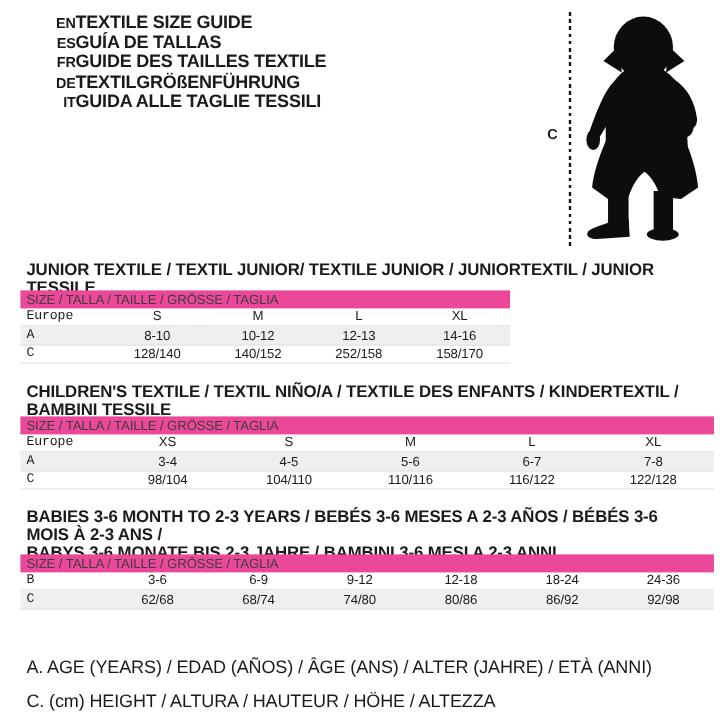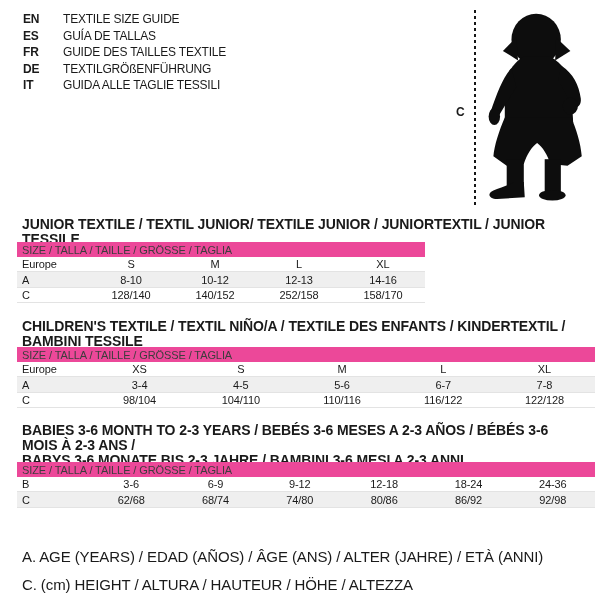--- a/index.html
+++ b/index.html
@@ -6,23 +6,23 @@
   html,body { width:600px; height:600px; background:#ffffff; overflow:hidden; }
   body {
     position:relative;
     font-family:"Liberation Sans","DejaVu Sans",sans-serif;
     color:#1a1a1a;
     -webkit-font-smoothing:antialiased;
   }
 
   
   .lang-block { position:absolute; left:23px; top:11px; }
-  .lang-row { display:flex; line-height:16.5px; }
+  .lang-row { display:flex; line-height:16.5px;text-align:right; }
   .lang-code { width:40px; font-size:12px; font-weight:700; letter-spacing:-0.2px; }
-  .lang-label { font-size:12px; font-weight:400; letter-spacing:-0.2px; }
+  .lang-label { font-size:15px; font-weight:700; letter-spacing:-0.2px; }
 
   
   .figure-wrap { position:absolute; left:482px; top:6px; width:114px; height:200px; }
   .figure-wrap svg { width:100%; height:100%; }
   .measure-line {
     position:absolute; left:474px; top:10px; width:2px; height:196px;
     background:repeating-linear-gradient(to bottom,#161616 0 3px,transparent 3px 6px);
   }
   .measure-label {
     position:absolute; left:456px; top:105px;
@@ -44,21 +44,21 @@
     font-size:11px; display:flex; align-items:center; padding-left:5px;
     letter-spacing:-0.1px;
   }
   .trow {
     display:flex; height:15.4px; align-items:center;
     font-size:11px; border-bottom:1px solid #e3e3e3;
     letter-spacing:-0.1px;
   }
   .trow.stripe { background:#efefef; }
   .tcell { flex:1; text-align:center; }
-  .tcell.lbl { flex:0 0 72px; text-align:left; padding-left:5px; }
+  .tcell.lbl { flex:0 0 72px; text-align:left; padding-left:5px;font-family:Liberation Mono, monospace; }
 
   .sec1 { top:217px; }
   .sec1 .tbl { top:25px; }
   .sec2 { top:319px; }
   .sec2 .tbl { top:28px; }
   .sec3 { top:423px; }
   .sec3 .tbl { top:39px; }
 
   
   .notes { position:absolute; left:22px; top:537px; }

